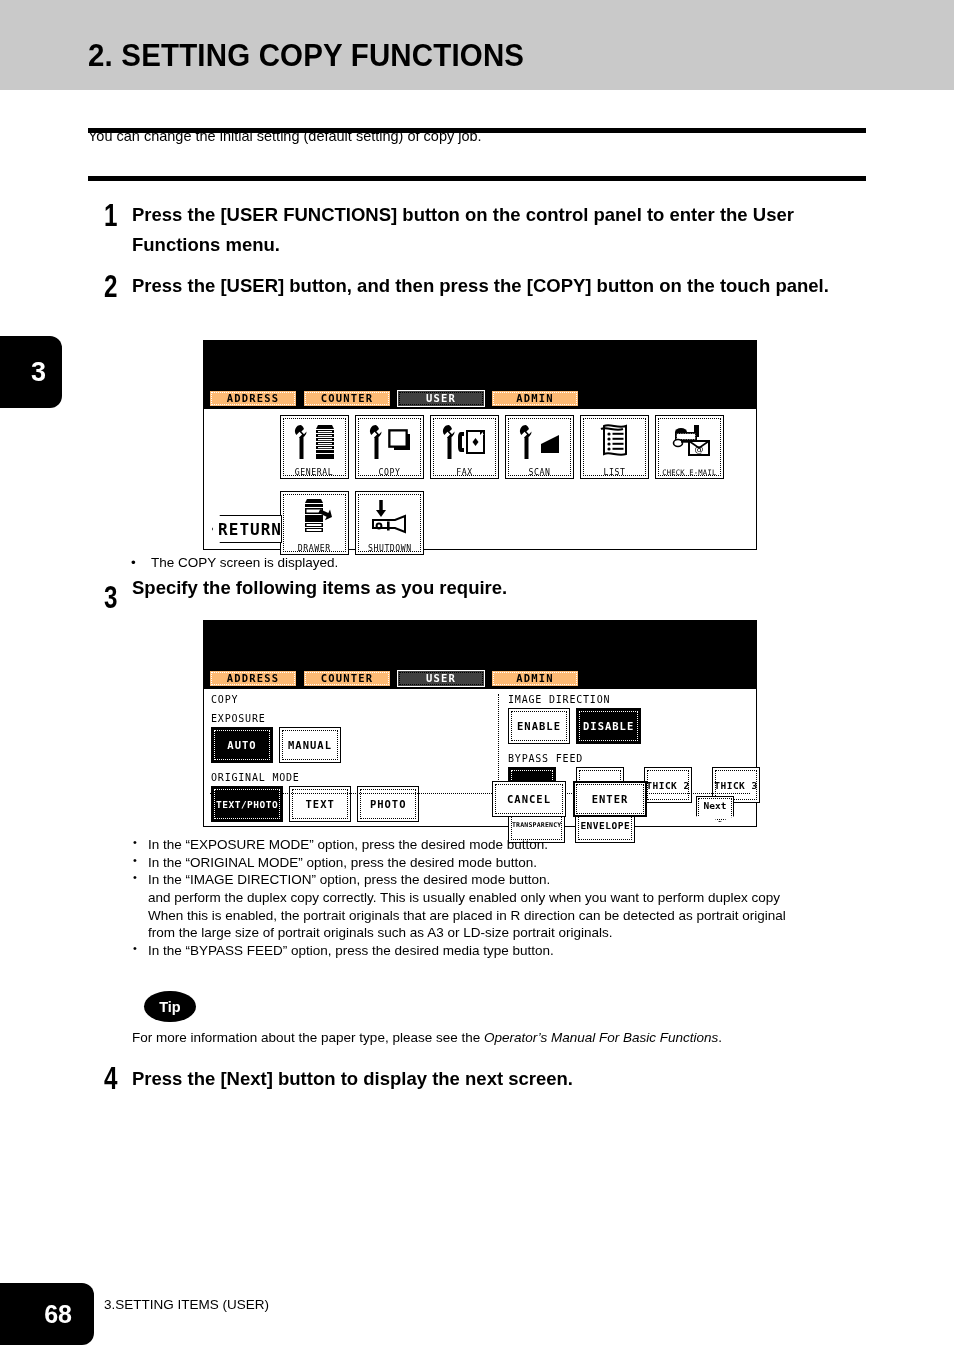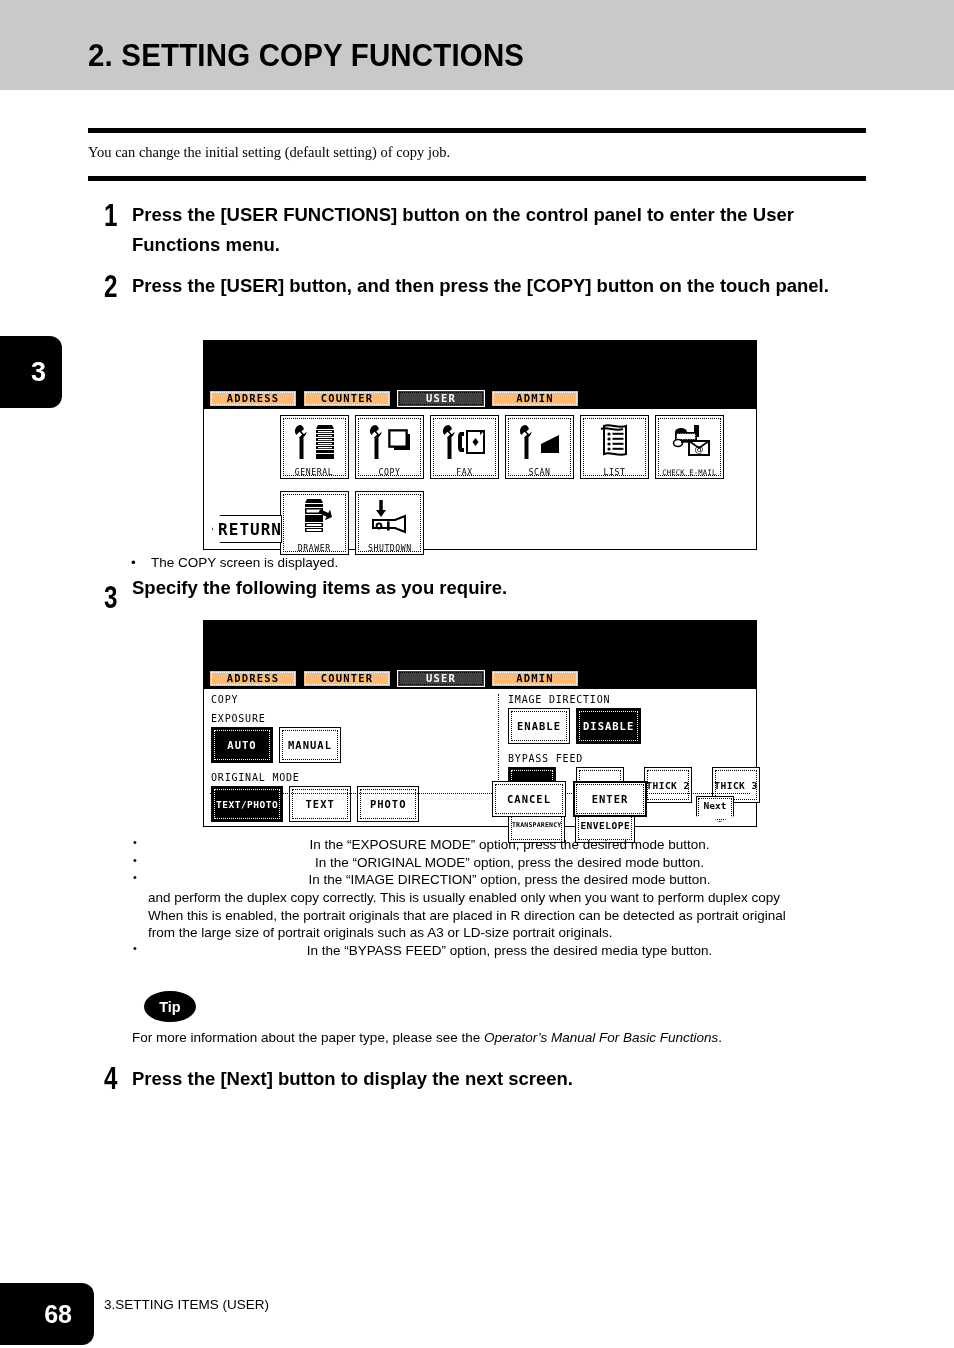--- a/index.html
+++ b/index.html
@@ -36,24 +36,23 @@
   .rule {
     position: absolute;
     left: 88px; width: 778px;
     background: #000;
     height: 5px;
   }
   .rule.top { top: 128px; }
   .rule.bottom { top: 176px; }
   .intro-text {
     position: absolute;
-    left: 88px; top: 144px;
+    left: 88px; top: 128px;
     font-size: 14.5px;
     white-space: nowrap;
-    font-family: Liberation Serif, serif;
   }
 
   
   .chapter-tab {
     position: absolute;
     left: -24px; top: 336px;
     width: 86px; height: 72px;
     background: #000;
     border-radius: 12px;
   }
@@ -94,21 +93,20 @@
   .note .body { display: block; }
 
   .bullet-list {
     position: absolute;
     font-size: 13.5px;
     line-height: 1.31;
   }
   .bullet-row {
     position: relative;
     padding-left: 17px;
-    text-align: center;
   }
   .bullet-row::before {
     content: "\2022";
     position: absolute;
     left: 2px; top: -1px;
     font-size: 11px;
   }
   .bullet-cont {
     padding-left: 17px;
   }

